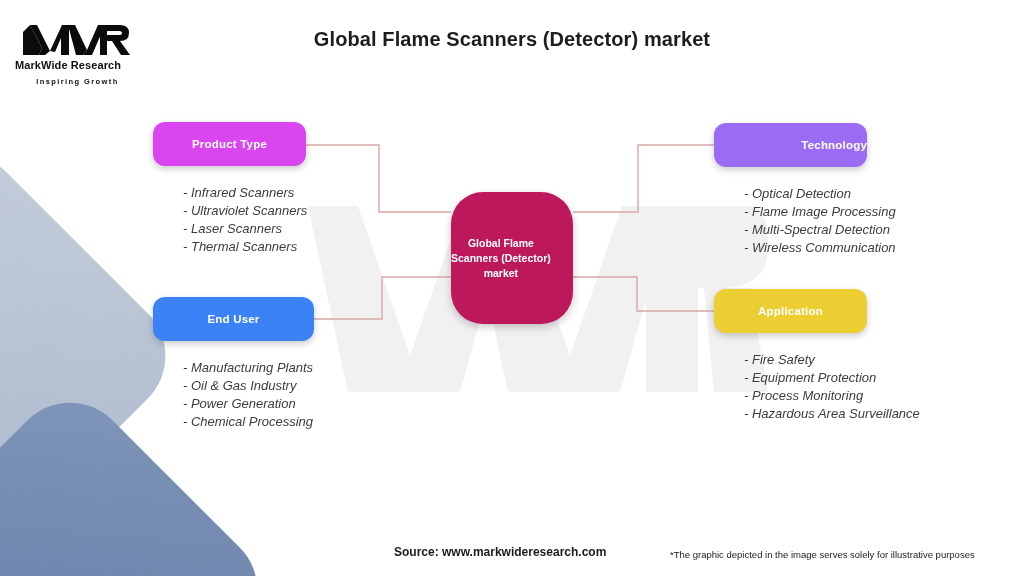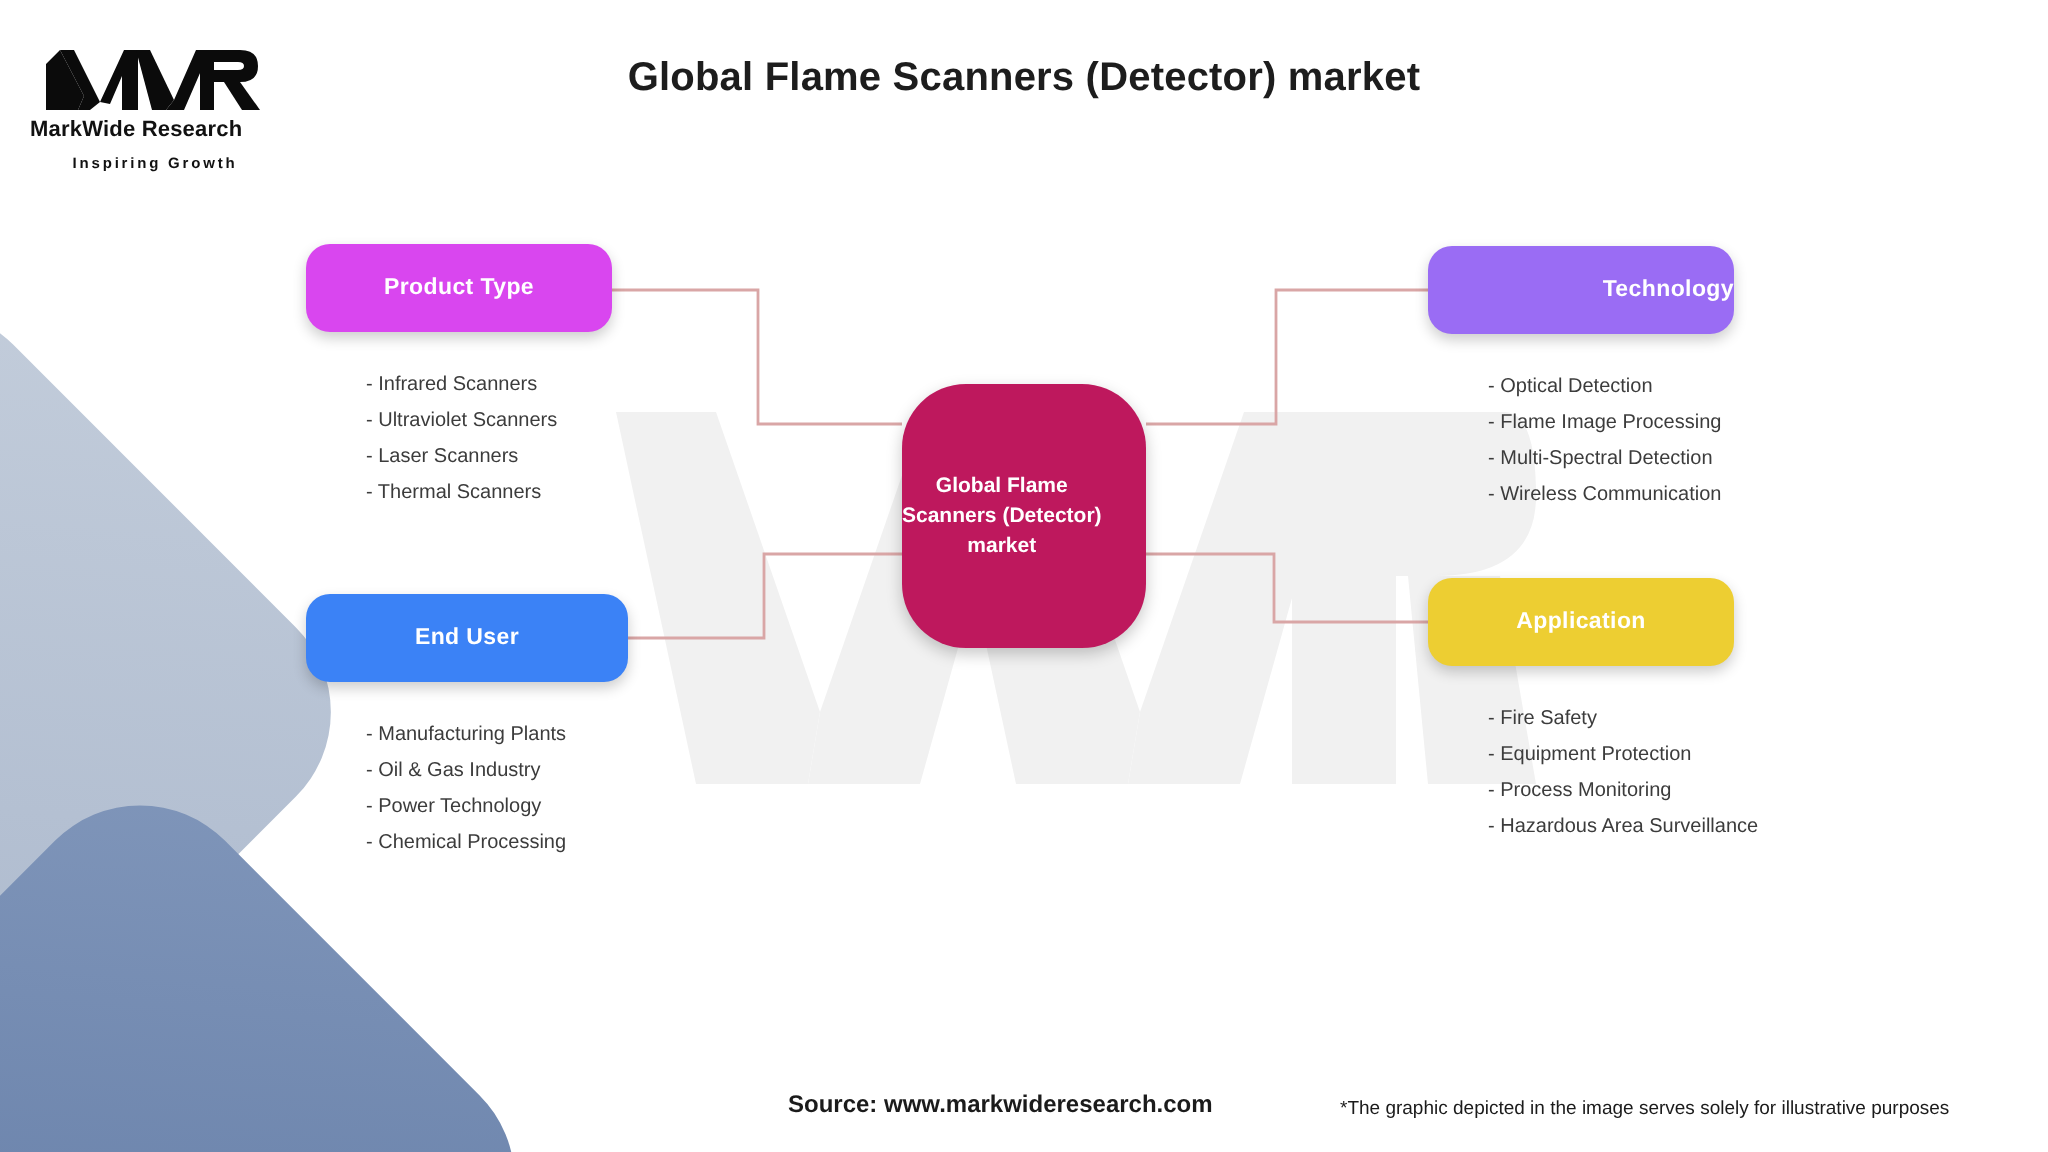--- a/index.html
+++ b/index.html
@@ -138,24 +138,25 @@
     color: #ffffff;
     font-size: 11.5px;
     font-weight: bold;
     letter-spacing: 0.2px;
   }
   .branch-items {
     margin-top: 18px;
     padding-left: 30px;
   }
   .branch-item {
-    font-size: 10px;
+    font-size: 13px;
     color: #3c3c3c;
     line-height: 18px;
     white-space: nowrap;
+    font-style: italic;
   }
 
   .branch-product-type { left: 153px; top: 122px; width: 153px; }
   .branch-technology   { left: 714px; top: 123px; width: 153px; }
   .branch-end-user     { left: 153px; top: 297px; width: 161px; }
   .branch-application  { left: 714px; top: 289px; width: 153px; }
 
   .branch-technology .branch-items,
   .branch-application .branch-items { padding-left: 30px; }
 
@@ -258,21 +259,21 @@
     </div>
   </div>
 
   <div class="branch branch-end-user">
     <div class="branch-head" style="background:#3b82f6;">
       <span class="branch-head-label">End User</span>
     </div>
     <div class="branch-items">
       <div class="branch-item">- Manufacturing Plants</div>
       <div class="branch-item">- Oil &amp; Gas Industry</div>
-      <div class="branch-item">- Power Technology</div>
+      <div class="branch-item">- Power Generation</div>
       <div class="branch-item">- Chemical Processing</div>
     </div>
   </div>
 
   <div class="branch branch-application">
     <div class="branch-head" style="background:#edce32;">
       <span class="branch-head-label">Application</span>
     </div>
     <div class="branch-items">
       <div class="branch-item">- Fire Safety</div>

